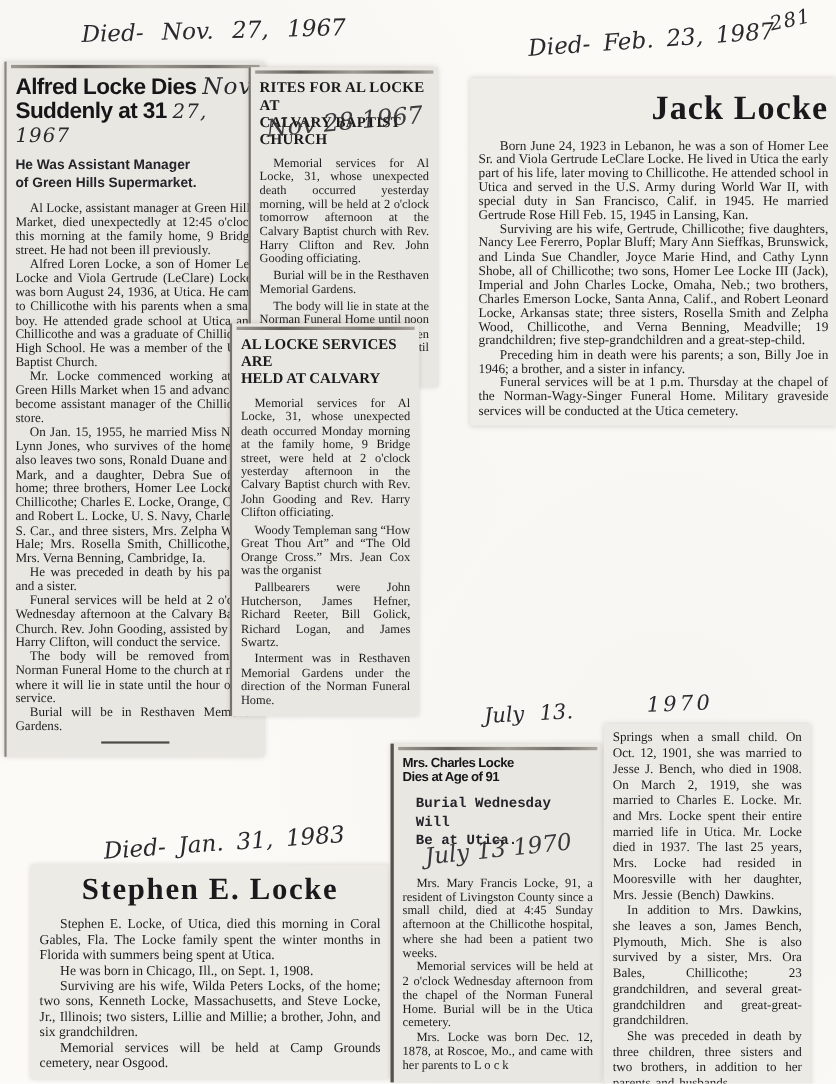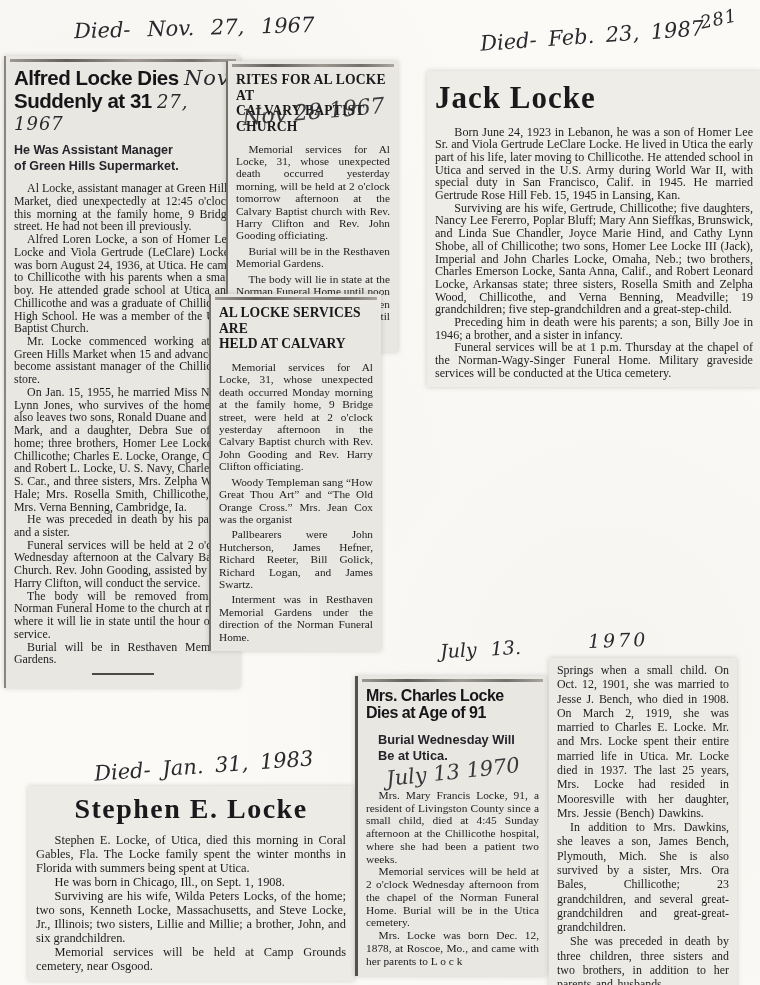--- a/index.html
+++ b/index.html
@@ -74,30 +74,30 @@
   #clip-rites p.body{font-size:11.3px;line-height:1.1;margin-top:3px;}
   #clip-rites p.body:first-of-type{margin-top:8px;}
   .overlay-rites{position:absolute;left:14px;top:40px;font-size:22px;transform:rotate(-5deg);opacity:.9;}
   
   #clip-services{left:209px;top:294px;width:172px;border-left:2px solid #76726b;}
   #clip-services .serif-head{font-size:13.6px;}
   #clip-services p.body{font-size:11.3px;line-height:1.1;margin-top:3px;}
   #clip-services p.body:first-of-type{margin-top:9px;}
   
   #clip-jack{left:427px;top:71px;width:334px;background:#efede8;}
-  #clip-jack .serif-head{font-size:31px;text-align:left;letter-spacing:1px;margin:4px 0 10px 0;}
+  #clip-jack .serif-head{font-size:31px;text-align:right;letter-spacing:1px;margin:4px 0 10px 0;}
   #clip-jack p.body{font-size:12.1px;line-height:1.05;text-indent:1.6em;}
   
   #clip-stephen{left:28px;top:786px;width:326px;background:#edebe6;}
   #clip-stephen .serif-head{font-size:28px;text-align:center;letter-spacing:1.5px;margin:2px 0 8px 0;}
   #clip-stephen p.body{font-size:12.4px;line-height:1.13;text-indent:1.5em;}
   
   #clip-charles{left:355px;top:676px;width:192px;border-left:3px solid #55524c;}
-  #clip-charles .sans-head{font-size:16px;}
-  #clip-charles .sans-sub{font-size:12.8px;line-height:1.3;margin:10px 0 24px 12px;position:relative;z-index:1;}
+  #clip-charles .sans-head{font-size:12px;}
+  #clip-charles .sans-sub{font-size:12.8px;line-height:1.3;margin:10px 0 24px 12px;position:relative;z-index:1;font-family:Liberation Mono, monospace;}
   #clip-charles p.body{font-size:11.4px;line-height:1.12;}
   .overlay-charles{position:absolute;left:28px;top:86px;font-size:21px;transform:rotate(-6deg);opacity:.92;}
   
   #clip-cont{left:549px;top:658px;width:188px;background:#eceae5;}
   #clip-cont p.body{font-size:11.9px;line-height:1.2;word-spacing:1.5px;}
 </style>
 </head>
 <body>
 
 <div class="page">

